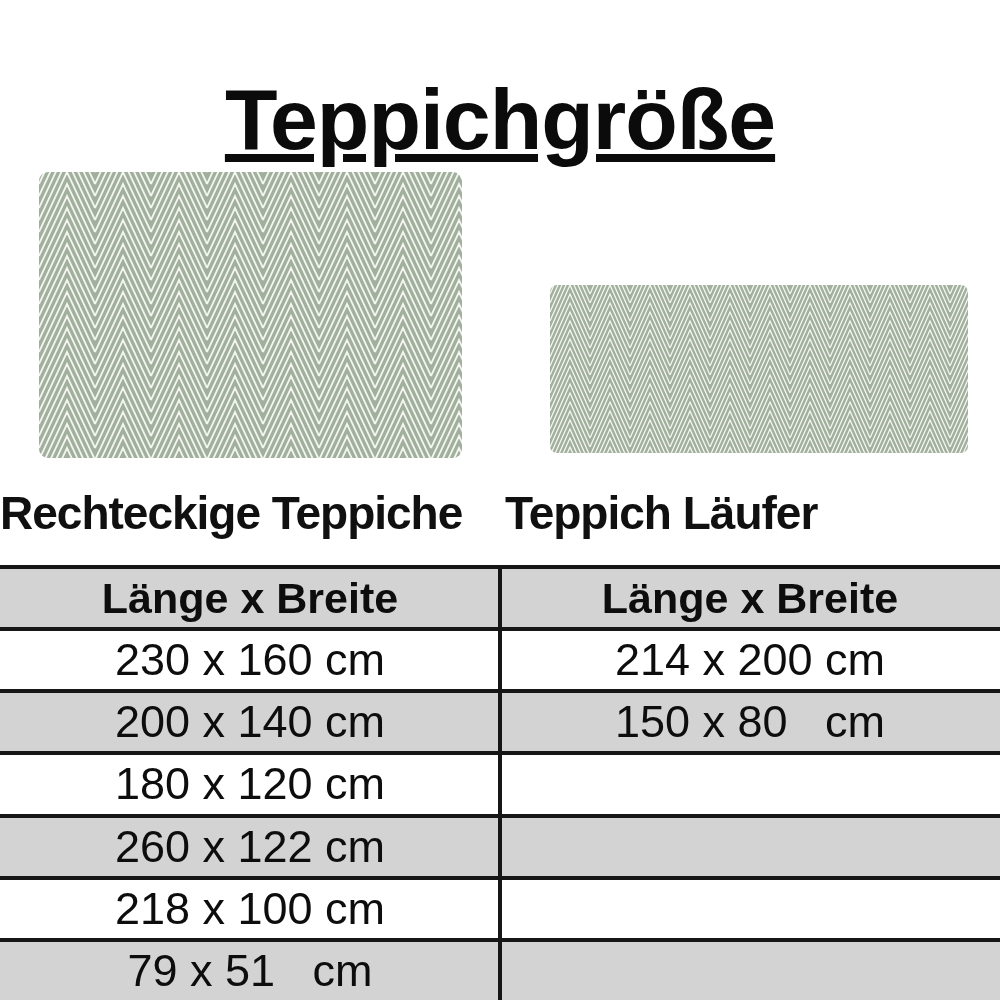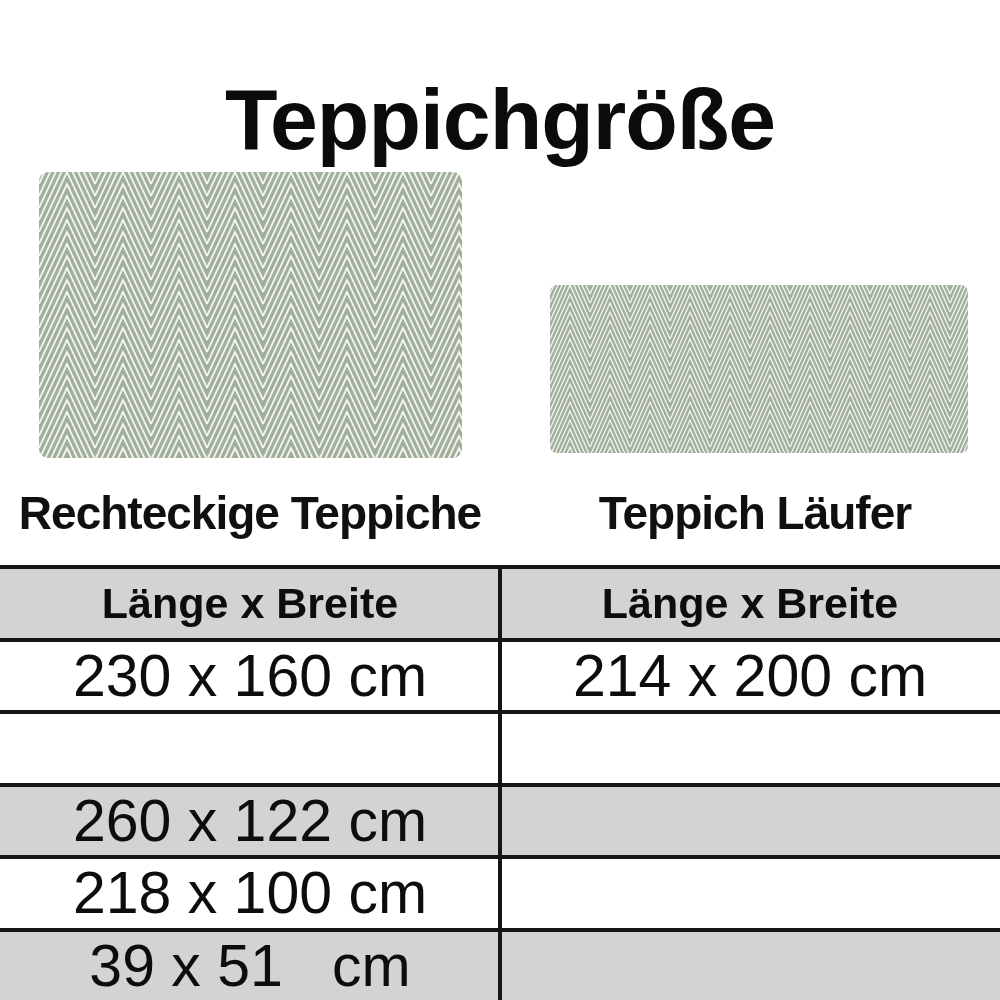--- a/index.html
+++ b/index.html
@@ -4,43 +4,43 @@
 <style>
   html,body{margin:0;padding:0;}
   body{
     width:1000px;height:1000px;position:relative;overflow:hidden;
     background:#ffffff;color:#121212;
     font-family:"Liberation Sans", sans-serif;
   }
   .title{
     position:absolute;top:18px;left:0;width:1000px;
     text-align:center;font-size:86px;font-weight:700;line-height:1.0;
-    letter-spacing:-1px;color:#0b0b0b;
+    letter-spacing:-1px;color:#0b0b0b;text-decoration:underline;
   }
   .rug{position:absolute;}
   .rug-left{left:39px;top:172px;}
   .rug-right{left:550px;top:285px;}
   .caption{
-    position:absolute;top:490px;width:500px;text-align:center;
+    position:absolute;top:490px;width:500px;text-align:left;
     font-size:46px;font-weight:700;line-height:1.0;letter-spacing:-1px;color:#101010;
   }
   .caption-left{left:0;}
   .caption-right{left:505px;}
   .size-table{
     position:absolute;left:0;top:565px;width:1000px;height:435px;
     display:flex;flex-direction:column;
   }
   .trow{
     flex:1;display:flex;border-top:4px solid var(--line-black,#161616);
     background:#ffffff;
   }
   .trow.gray{background:var(--row-gray,#d3d3d3);}
   .cell{
     width:500px;display:flex;align-items:center;justify-content:center;
-    font-size:59px;font-weight:400;white-space:pre;color:#0d0d0d;
+    font-size:45px;font-weight:400;white-space:pre;color:#0d0d0d;
   }
   .trow.header .cell{font-size:43px;font-weight:700;}
   .col-divider{
     position:absolute;left:498px;top:0;width:4px;height:435px;
     background:var(--line-black,#161616);
   }
 </style>
 </head>
 <body>
 
@@ -75,29 +75,34 @@
 
 <div class="size-table">
   <div class="trow header gray">
     <div class="cell">Länge x Breite</div>
     <div class="cell">Länge x Breite</div>
   </div>
   <div class="trow">
     <div class="cell">230 x 160 cm</div>
     <div class="cell">214 x 200 cm</div>
   </div>
+  <div class="trow gray">
+    <div class="cell">200 x 140 cm</div>
+    <div class="cell">150 x 80   cm</div>
+  </div>
   <div class="trow">
+    <div class="cell">180 x 120 cm</div>
     <div class="cell"></div>
   </div>
   <div class="trow gray">
     <div class="cell">260 x 122 cm</div>
     <div class="cell"></div>
   </div>
   <div class="trow">
     <div class="cell">218 x 100 cm</div>
     <div class="cell"></div>
   </div>
   <div class="trow gray">
-    <div class="cell">39 x 51   cm</div>
+    <div class="cell">79 x 51   cm</div>
     <div class="cell"></div>
   </div>
   <div class="col-divider"></div>
 </div>
 
 </body></html>

